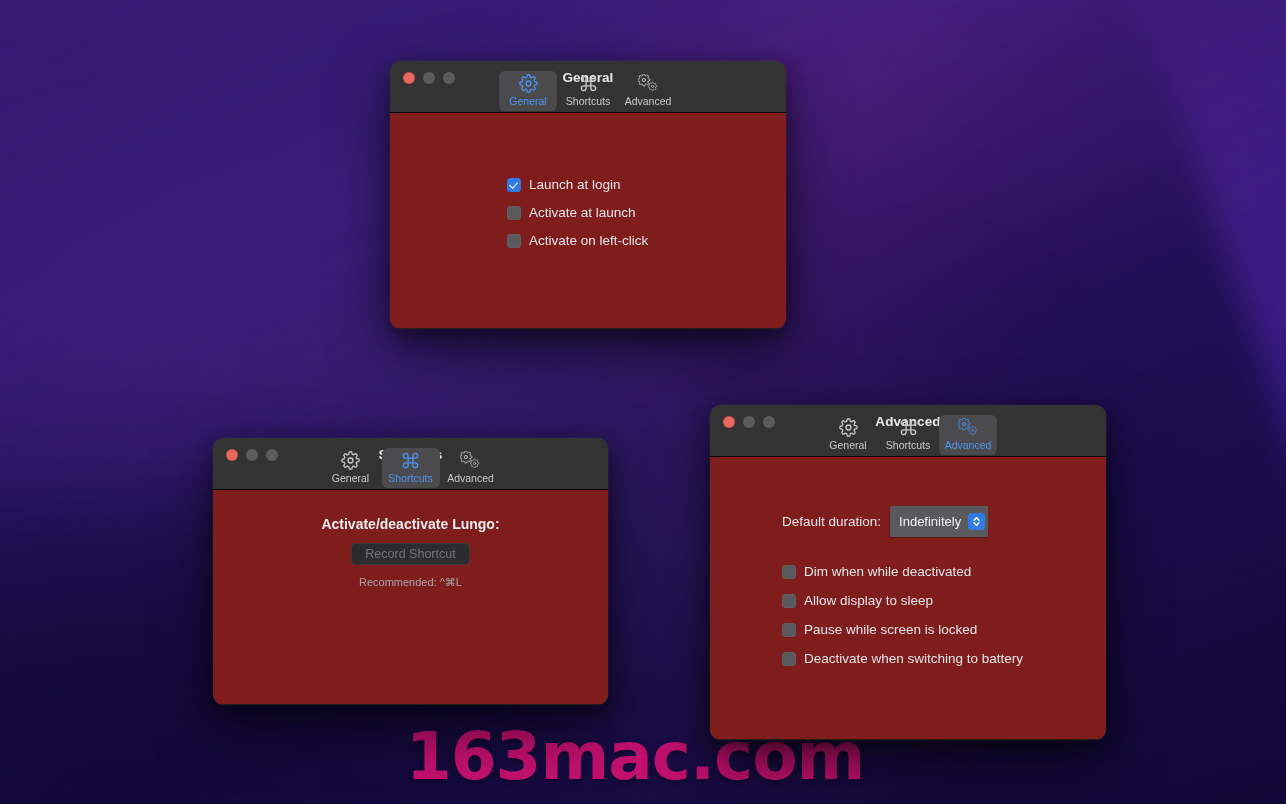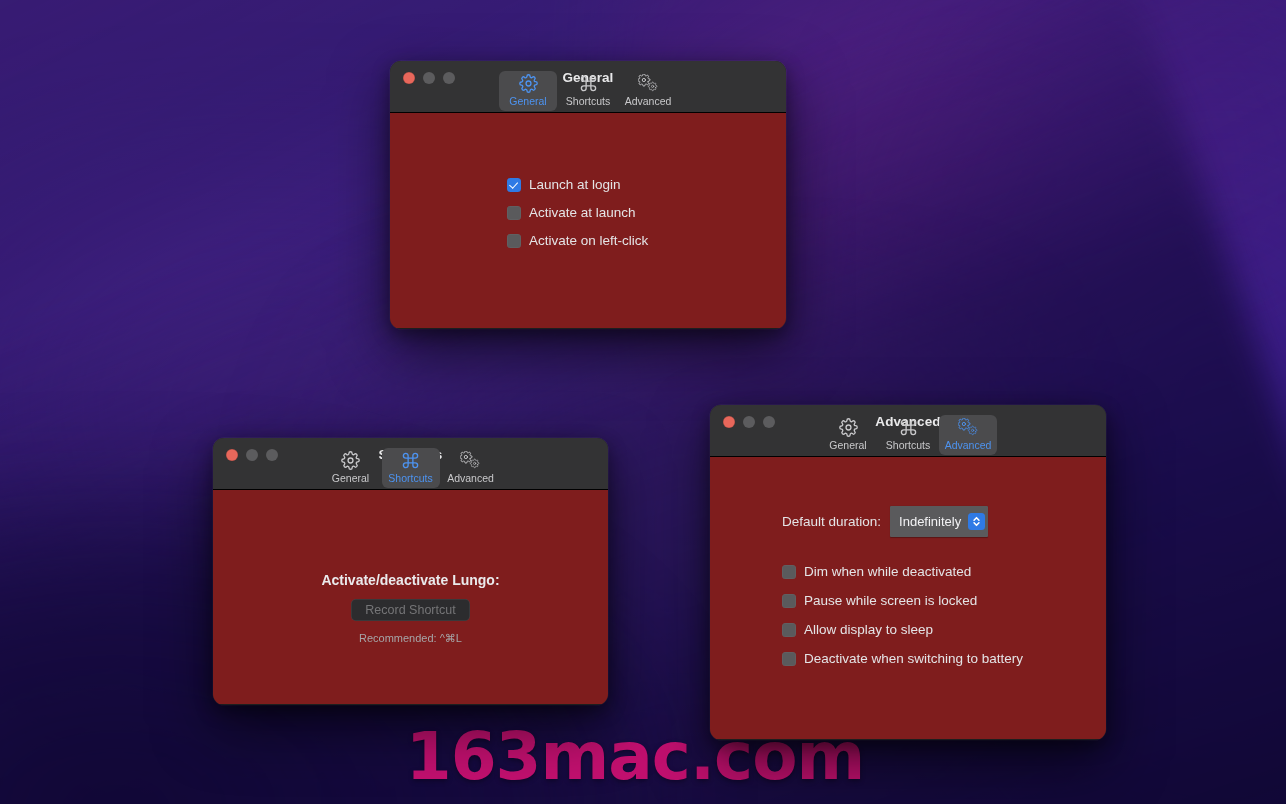--- a/index.html
+++ b/index.html
@@ -244,21 +244,21 @@
   #win-general { left:390px; top:61px; width:396px; height:268px; }
   #win-general .wbody { height:215px; padding:64px 0 0 117px; }
 
   
   #win-shortcuts { left:213px; top:438px; width:395px; height:267px; }
   #win-shortcuts .wbody {
     height:214px;
     display:flex;
     flex-direction:column;
     align-items:center;
-    padding-top:82px;
+    padding-top:26px;
   }
   .sc-prompt {
     font-size:14px;
     font-weight:bold;
     color:#eaeaec;
     margin-bottom:11px;
   }
   .record-btn {
     width:119px; height:22px;
     background:#2c2c2e;
@@ -497,25 +497,25 @@
           </span>
         </span>
       </div>
       <div class="adv-checks">
         <div class="check-row">
           <span class="cbox off"></span>
           <span class="check-label">Dim when while deactivated</span>
         </div>
         <div class="check-row">
           <span class="cbox off"></span>
-          <span class="check-label">Pause while screen is locked</span>
+          <span class="check-label">Allow display to sleep</span>
         </div>
         <div class="check-row">
           <span class="cbox off"></span>
-          <span class="check-label">Allow display to sleep</span>
+          <span class="check-label">Pause while screen is locked</span>
         </div>
         <div class="check-row">
           <span class="cbox off"></span>
           <span class="check-label">Deactivate when switching to battery</span>
         </div>
       </div>
     </div>
   </div>
 
   <div id="watermark">163mac.com</div>

